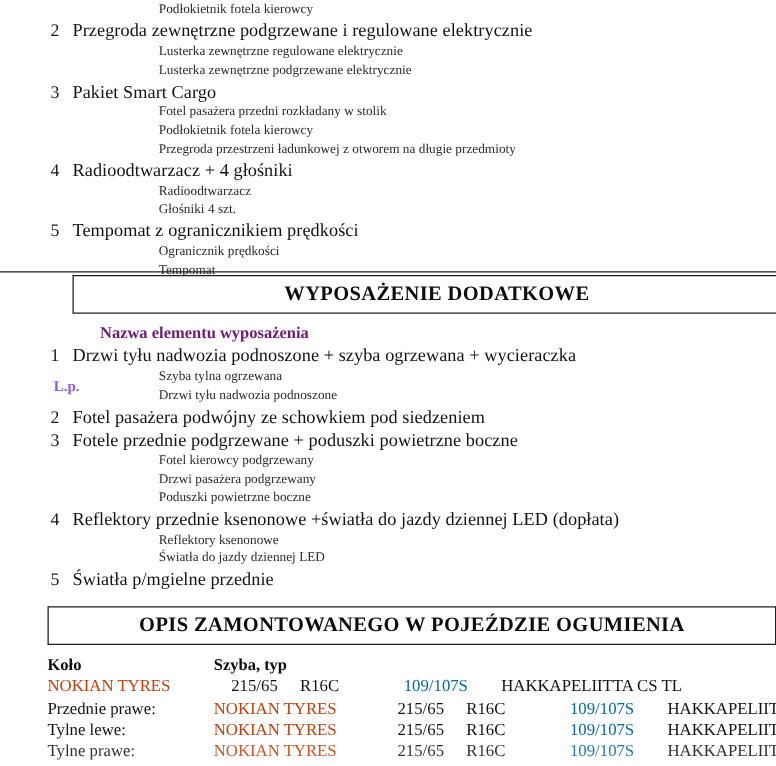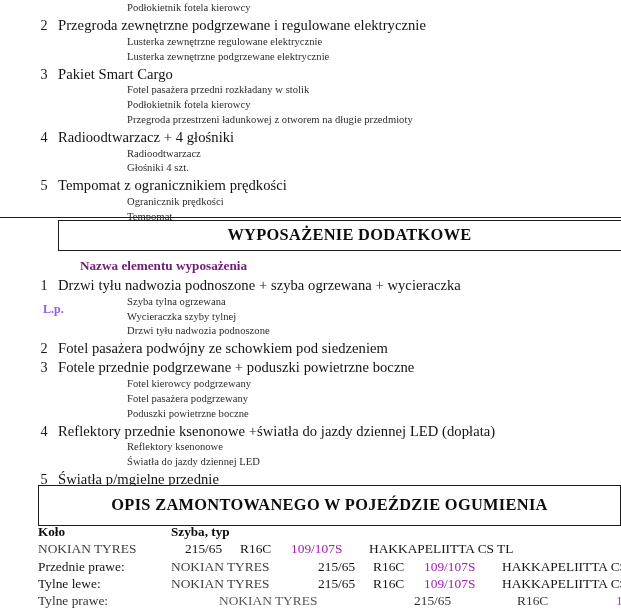--- a/index.html
+++ b/index.html
@@ -151,56 +151,57 @@
     min-width: 133px;
     font-size: 13.4px;
     line-height: 1;
     color: #141414;
   }
   .t-brand {
     width: 147px;
     min-width: 147px;
     font-size: 13.4px;
     line-height: 1;
-    color: #404040;
+    color: #c2410c;
   }
   .t-size {
     width: 55px;
     min-width: 55px;
     font-size: 13.4px;
     line-height: 1;
     color: #141414;
   }
   .t-rim {
     width: 51px;
     min-width: 51px;
     font-size: 13.4px;
     line-height: 1;
     color: #141414;
   }
   .t-index {
     width: 78px;
     min-width: 78px;
     font-size: 13.4px;
     line-height: 1;
-    color: #a21caf;
+    color: #0369a1;
+    margin-left: 32px;
   }
   .t-model {
     font-size: 13.4px;
     line-height: 1;
     color: #141414;
   }
   .tyre-head .t-wheel,
   .tyre-head .t-brand {
     font-weight: bold;
     font-size: 13.2px;
     color: #0d0d0d;
   }
   
-  .tyre-row.faded { opacity: 0.88; gap: 48px; }
+  .tyre-row.faded { opacity: 0.88; }
 </style>
 </head>
 <body>
 
 <div class="page">
 
   <div id="list-top">
 
     <div class="sub-row first-sub">
       <span class="sub-label">Podłokietnik fotela kierowcy</span>
@@ -268,40 +269,37 @@
   <div id="list-additional">
 
     <div class="row main-row">
       <span class="num">1</span>
       <span class="main-label">Drzwi tyłu nadwozia podnoszone + szyba ogrzewana + wycieraczka</span>
     </div>
     <div class="sub-row">
       <span class="sub-label">Szyba tylna ogrzewana</span>
     </div>
     <div class="sub-row">
-      <span class="sub-label">Wycieraczka szyby tylnej</span>
-    </div>
-    <div class="sub-row">
       <span class="sub-label">Drzwi tyłu nadwozia podnoszone</span>
     </div>
 
     <div class="row main-row">
       <span class="num">2</span>
       <span class="main-label">Fotel pasażera podwójny ze schowkiem pod siedzeniem</span>
     </div>
 
     <div class="row main-row">
       <span class="num">3</span>
       <span class="main-label">Fotele przednie podgrzewane + poduszki powietrzne boczne</span>
     </div>
     <div class="sub-row">
       <span class="sub-label">Fotel kierowcy podgrzewany</span>
     </div>
     <div class="sub-row">
-      <span class="sub-label">Fotel pasażera podgrzewany</span>
+      <span class="sub-label">Drzwi pasażera podgrzewany</span>
     </div>
     <div class="sub-row">
       <span class="sub-label">Poduszki powietrzne boczne</span>
     </div>
 
     <div class="row main-row">
       <span class="num">4</span>
       <span class="main-label">Reflektory przednie ksenonowe +światła do jazdy dziennej LED (dopłata)</span>
     </div>
     <div class="sub-row">
@@ -310,21 +308,21 @@
     <div class="sub-row">
       <span class="sub-label">Światła do jazdy dziennej LED</span>
     </div>
 
     <div class="row main-row">
       <span class="num">5</span>
       <span class="main-label">Światła p/mgielne przednie</span>
     </div>
   </div>
 
-  <div class="section-box" style="top:485px; height:41px;">
+  <div class="section-box" style="top:485px; height:31px;">
     <span class="section-title">OPIS ZAMONTOWANEGO W POJEŹDZIE OGUMIENIA</span>
   </div>
 
   <div id="tyre-table">
 
     <div class="tyre-row tyre-head">
       <span class="t-wheel">Koło</span>
       <span class="t-brand">Szyba, typ</span>
     </div>
 

